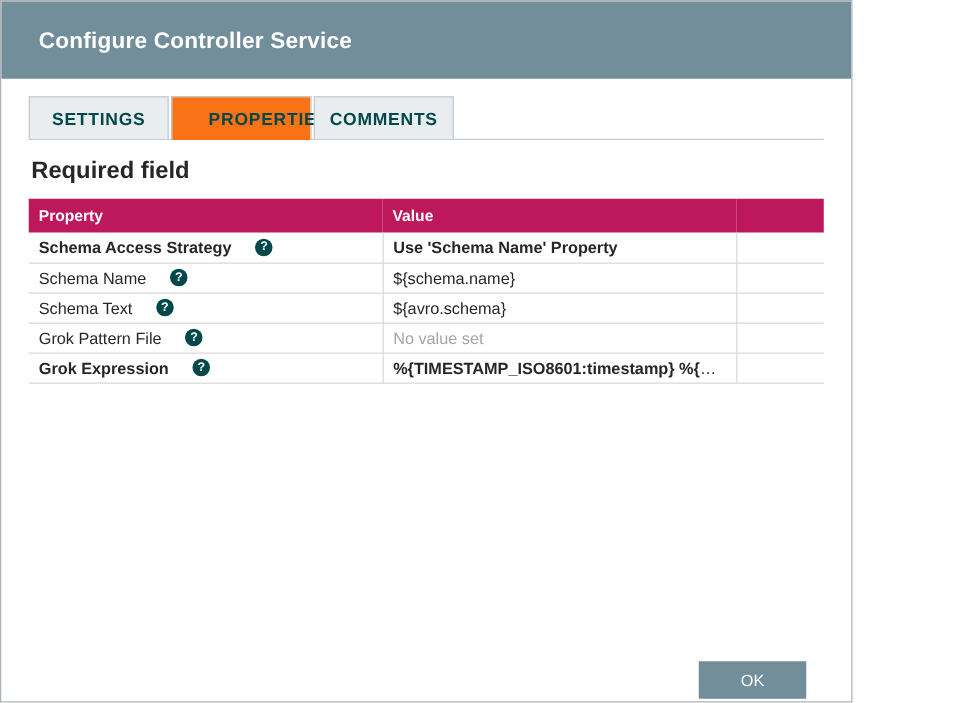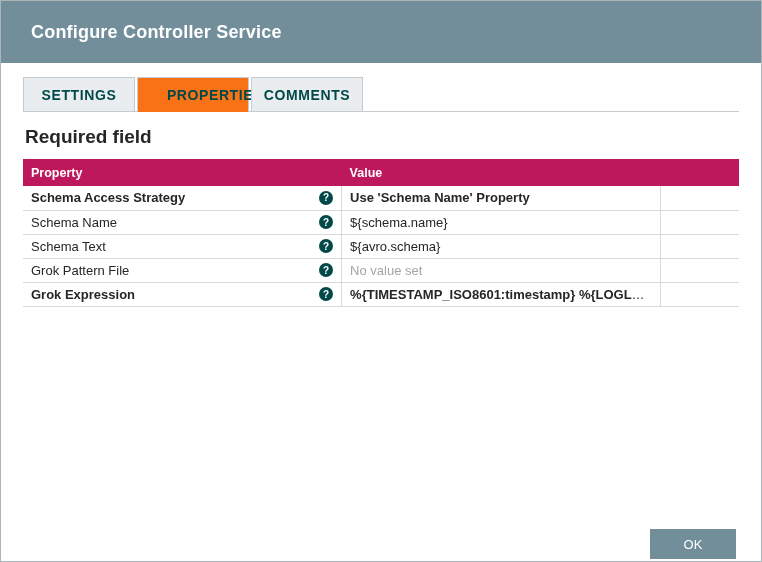--- a/index.html
+++ b/index.html
@@ -4,21 +4,21 @@
 <style>
   * { margin: 0; padding: 0; box-sizing: border-box; }
   body {
     font-family: "Liberation Sans", sans-serif;
     background: #fff;
     width: 762px;
     height: 562px;
   }
   .dialog {
     position: relative;
-    width: 762px;
+    width: 682px;
     height: 562px;
     background: #fff;
     border: 1px solid #aab4b9;
     overflow: hidden;
   }
   .dialog-header {
     height: 62px;
     background: #728e9b;
     display: flex;
     align-items: center;
@@ -93,21 +93,21 @@
     height: 24px;
     padding: 0 8px;
     white-space: nowrap;
     overflow: hidden;
     text-overflow: ellipsis;
   }
   td.prop, td.val { border-right: 1px solid #d9d9d9; }
   .prop-inner {
     display: flex;
     align-items: center;
-    justify-content: space-between;
+    gap: 19px;
   }
   .help-icon {
     flex: 0 0 auto;
     width: 14px;
     height: 14px;
     border-radius: 50%;
     background: #004849;
     color: #ffffff;
     font-size: 10px;
     font-weight: bold;
@@ -123,21 +123,21 @@
     font-weight: bold;
     cursor: pointer;
     line-height: 1;
   }
   .bold { font-weight: bold; }
   td.unset { color: #a5a5a5; }
 
   
   .ok-button {
     position: absolute;
-    right: 25px;
+    right: 36px;
     bottom: 2px;
     width: 86px;
     height: 30px;
     background: #728e9b;
     color: #ffffff;
     border: none;
     font-family: "Liberation Sans", sans-serif;
     font-size: 13px;
     cursor: pointer;
   }

